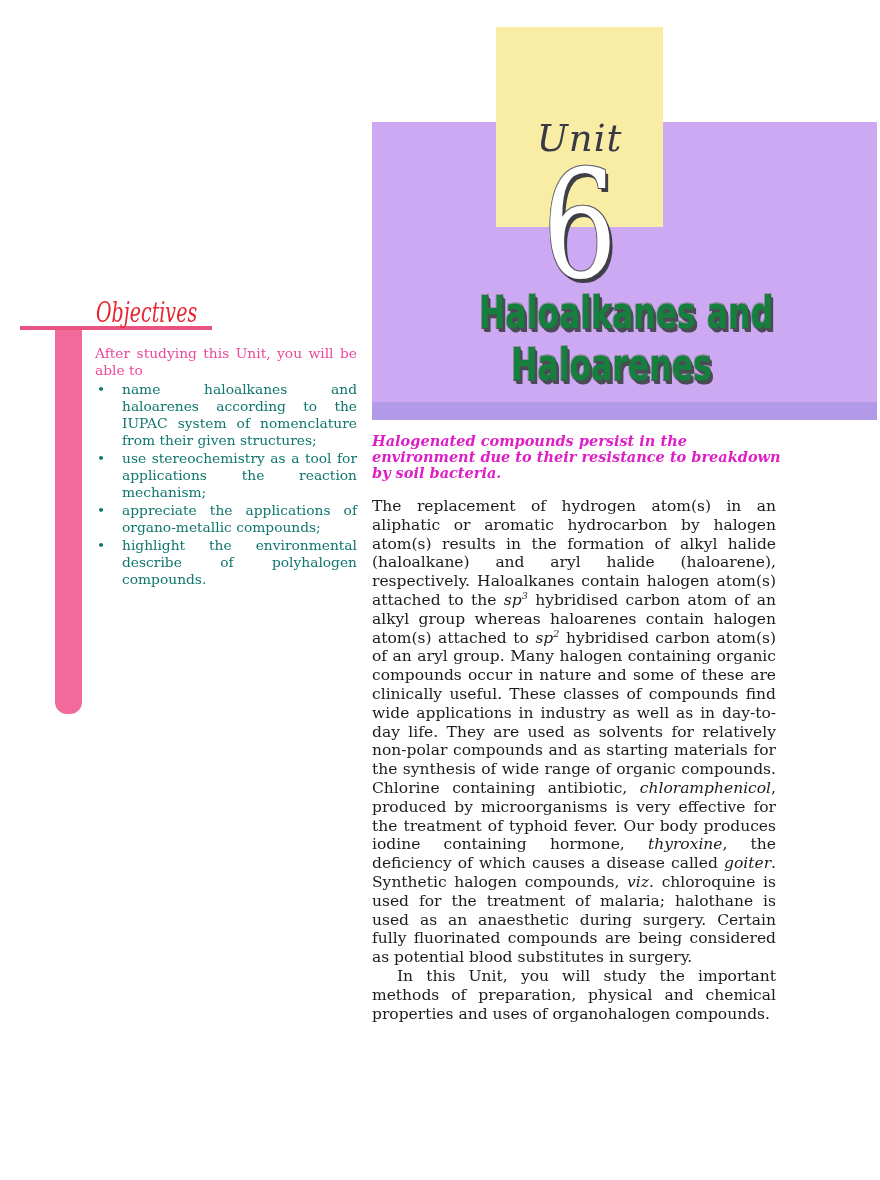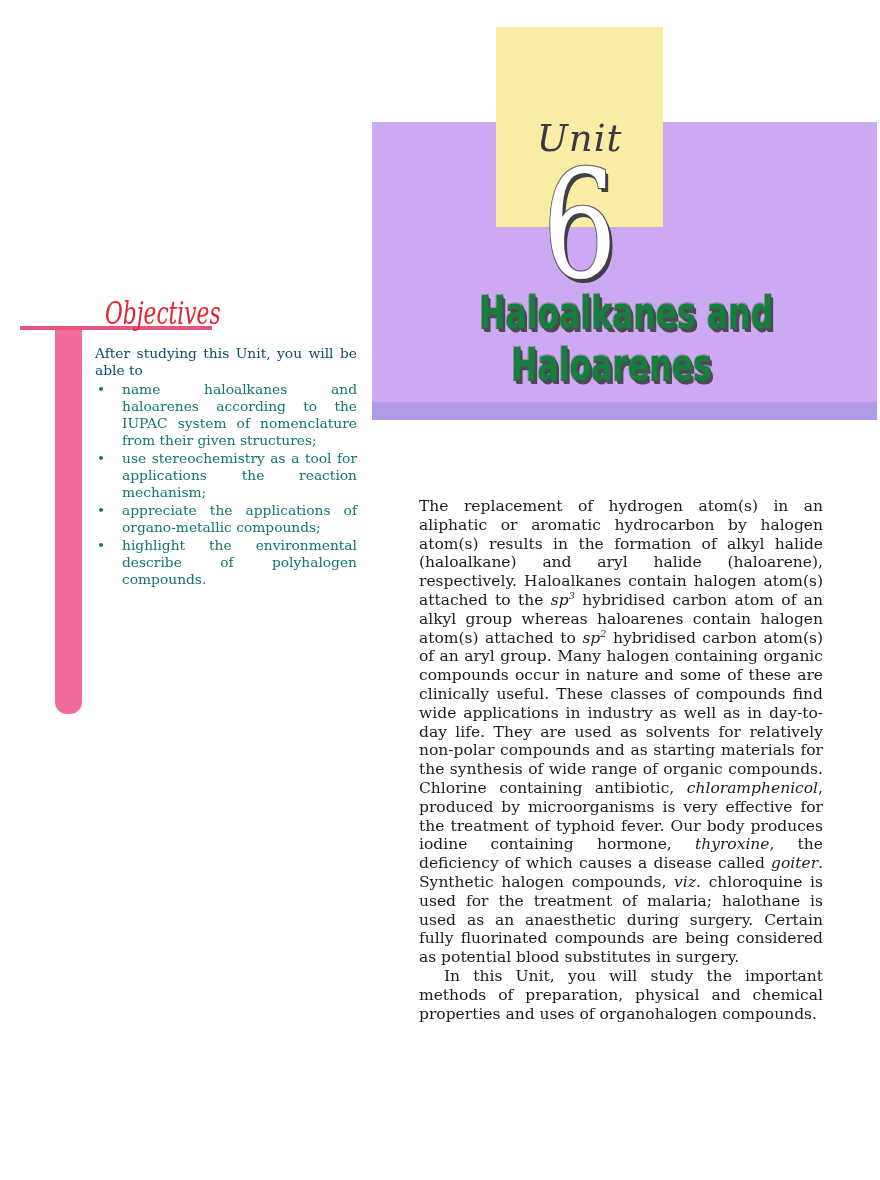--- a/index.html
+++ b/index.html
@@ -35,28 +35,28 @@
   }
   
   .epigraph{
     position:absolute;left:372px;top:433px;width:412px;
     font-family:"DejaVu Serif",serif;font-style:italic;font-weight:bold;
     font-size:14.5px;line-height:15.8px;color:#de1fc6;
   }
   
   .obj-heading{
     position:absolute;left:96px;top:293px;z-index:2;
-    font-family:"DejaVu Serif",serif;font-style:italic;font-size:32px;line-height:40px;color:#e52430;margin-left:9px;
+    font-family:"DejaVu Serif",serif;font-style:italic;font-size:28px;line-height:40px;color:#e52430;
   }
   .obj-heading span{display:inline-block;transform:scaleX(0.68);transform-origin:left center;}
   .obj-rule{position:absolute;left:20px;top:326px;width:192px;height:4px;background:#e8537f;}
   .obj-bar{position:absolute;left:55px;top:330px;width:27px;height:384px;background:#f2699b;border-radius:0 0 12px 12px;}
   .obj-intro{
     position:absolute;left:95px;top:345px;width:262px;
-    font-size:13.8px;line-height:17px;color:#0c4a6e;text-align:justify;
+    font-size:13.8px;line-height:17px;color:#ec4899;text-align:justify;
   }
   .obj-list{
     position:absolute;left:95px;top:381px;width:262px;margin:0;padding:0;list-style:none;
     font-size:13.8px;line-height:17px;color:#0f766e;
   }
   .obj-list li{position:relative;padding-left:27px;margin:0 0 1px 0;text-align:justify;}
   .obj-list li::before{content:"\2022";position:absolute;left:2px;top:0;}
   
   .body-text{
     position:absolute;left:372px;top:497px;width:404px;
@@ -86,34 +86,35 @@
 
   <div class="banner-title">
     <div class="title-line">
       <span>Haloalkanes and</span>
     </div>
     <div class="title-line">
       <span>Haloarenes</span>
     </div>
   </div>
 
+  <div class="epigraph" style="color: rgb(222, 31, 198);">Halogenated compounds persist in the environment due to their resistance to breakdown by soil bacteria.</div>
 
   <div class="obj-heading" style="color: rgb(229, 36, 48);">
     <span>Objectives</span>
   </div>
   <div class="obj-rule" style="background: rgb(232, 83, 127);"></div>
   <div class="obj-bar" style="background: rgb(242, 105, 155);"></div>
 
   <div class="obj-intro">After studying this Unit, you will be able to</div>
 
   <ul class="obj-list">
       <li>name haloalkanes and haloarenes according to the IUPAC system of nomenclature from their given structures;</li>
       <li>use stereochemistry as a tool for applications the reaction mechanism;</li>
       <li>appreciate the applications of organo-metallic compounds;</li>
       <li>highlight the environmental describe of polyhalogen compounds.</li>
     </ul>
 
-  <div class="body-text" style="color: rgb(27, 27, 27); margin-left: 47px;">
+  <div class="body-text" style="color: rgb(27, 27, 27);">
     <p><span>The replacement of hydrogen atom(s) in an aliphatic or aromatic hydrocarbon by halogen atom(s) results in the formation of alkyl halide (haloalkane) and aryl halide (haloarene), respectively. Haloalkanes contain halogen atom(s) attached to the </span><span class="it">sp</span><sup class="it">3</sup><span> hybridised carbon atom of an alkyl group whereas haloarenes contain halogen atom(s) attached to </span><span class="it">sp</span><sup class="it">2</sup><span> hybridised carbon atom(s) of an aryl group. Many halogen containing organic compounds occur in nature and some of these are clinically useful. These classes of compounds find wide applications in industry as well as in day-to-day life. They are used as solvents for relatively non-polar compounds and as starting materials for the synthesis of wide range of organic compounds. Chlorine containing antibiotic, </span><span class="it">chloramphenicol</span><span>, produced by microorganisms is very effective for the treatment of typhoid fever. Our body produces iodine containing hormone, </span><span class="it">thyroxine</span><span>, the deficiency of which causes a disease called </span><span class="it">goiter</span><span>. Synthetic halogen compounds, </span><span class="it">viz.</span><span> chloroquine is used for the treatment of malaria; halothane is used as an anaesthetic during surgery. Certain fully fluorinated compounds are being considered as potential blood substitutes in surgery.</span></p>
     <p class="indent"><span>In this Unit, you will study the important methods of preparation, physical and chemical properties and uses of organohalogen compounds.</span></p>
   </div>
 
 </div>
 
 </body></html>

